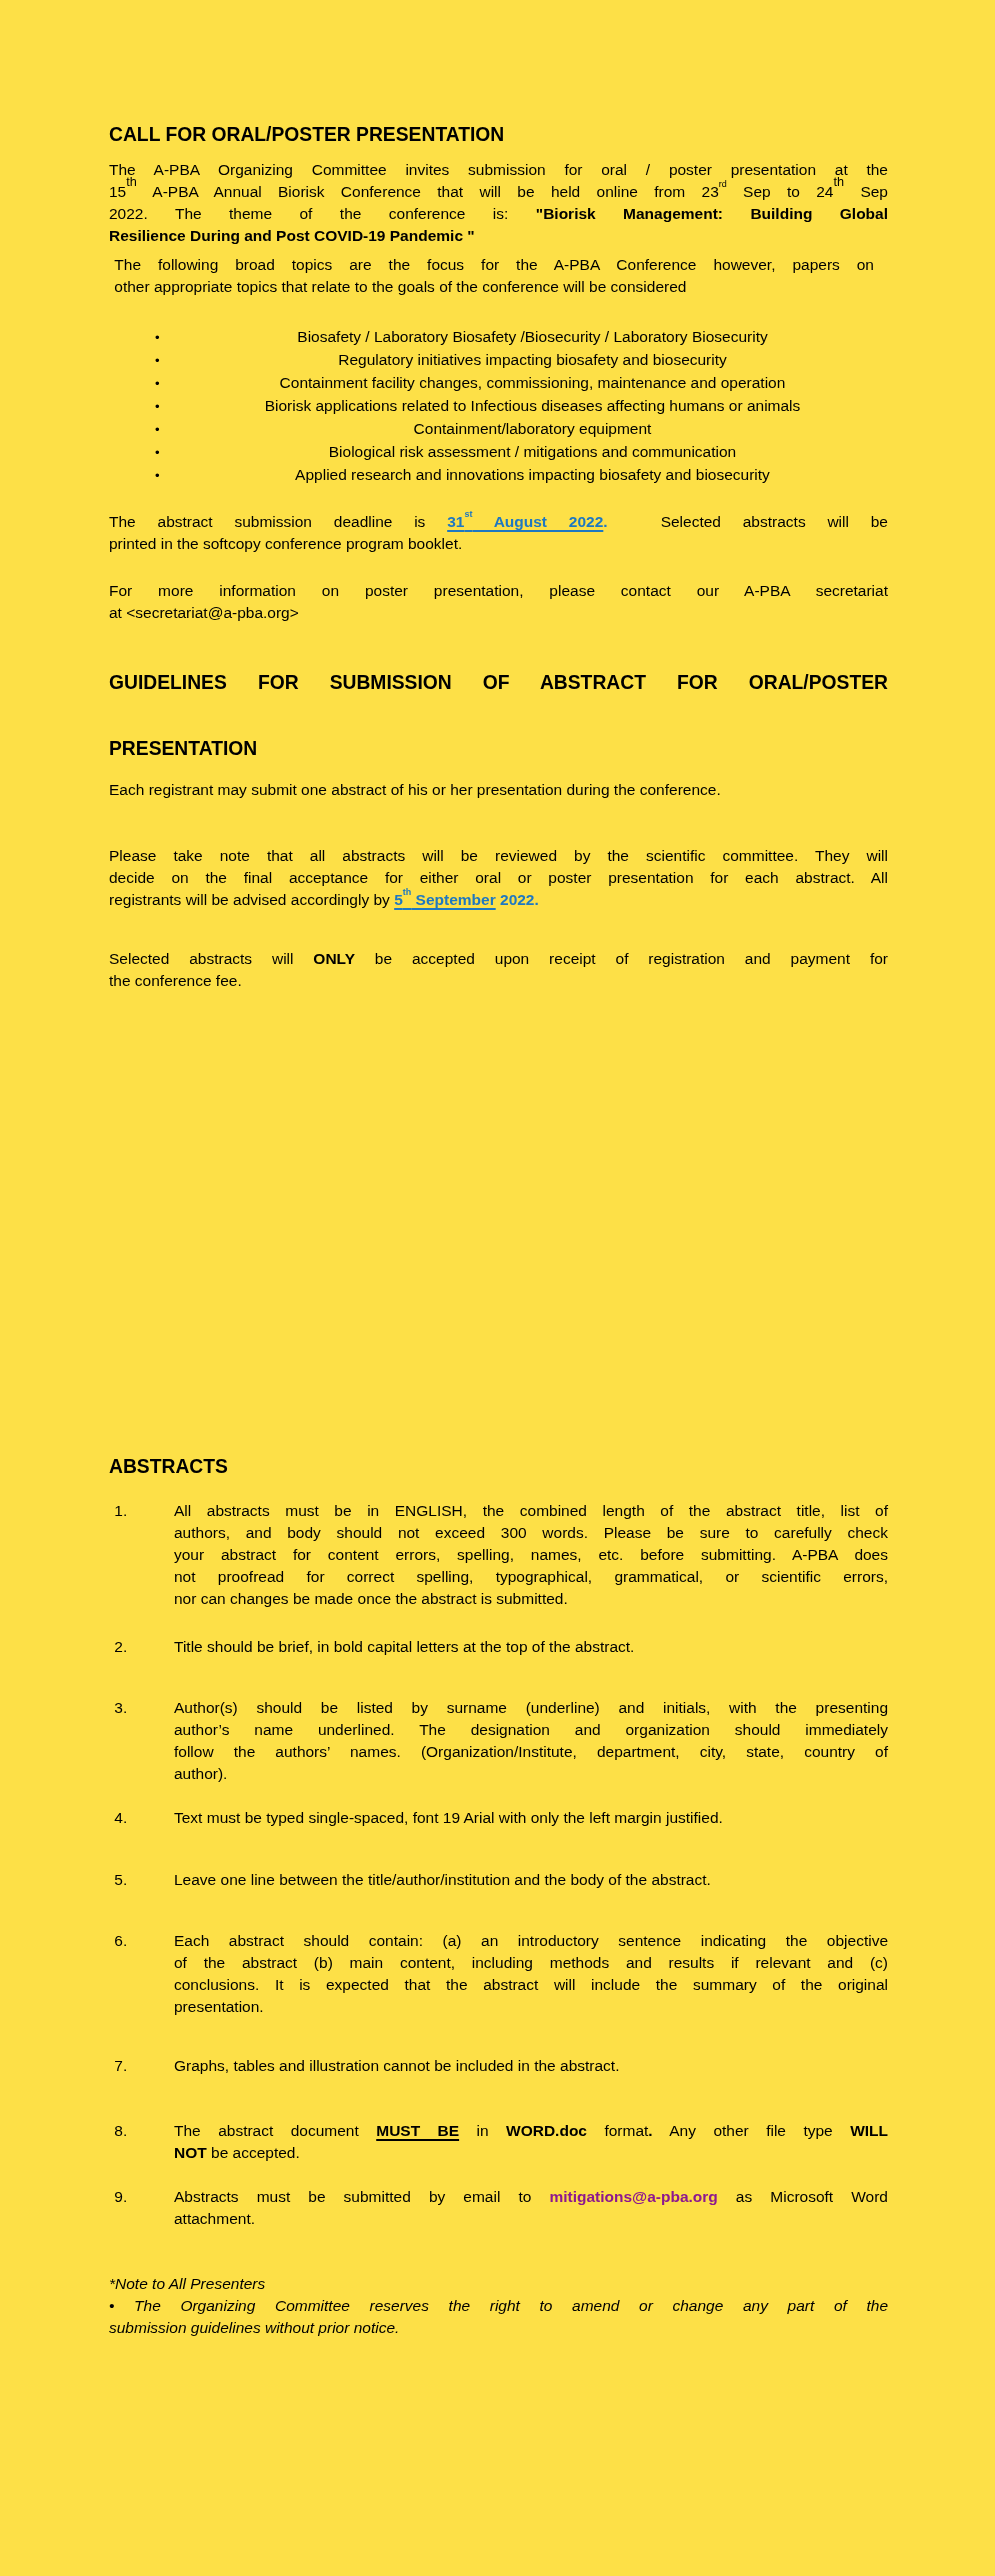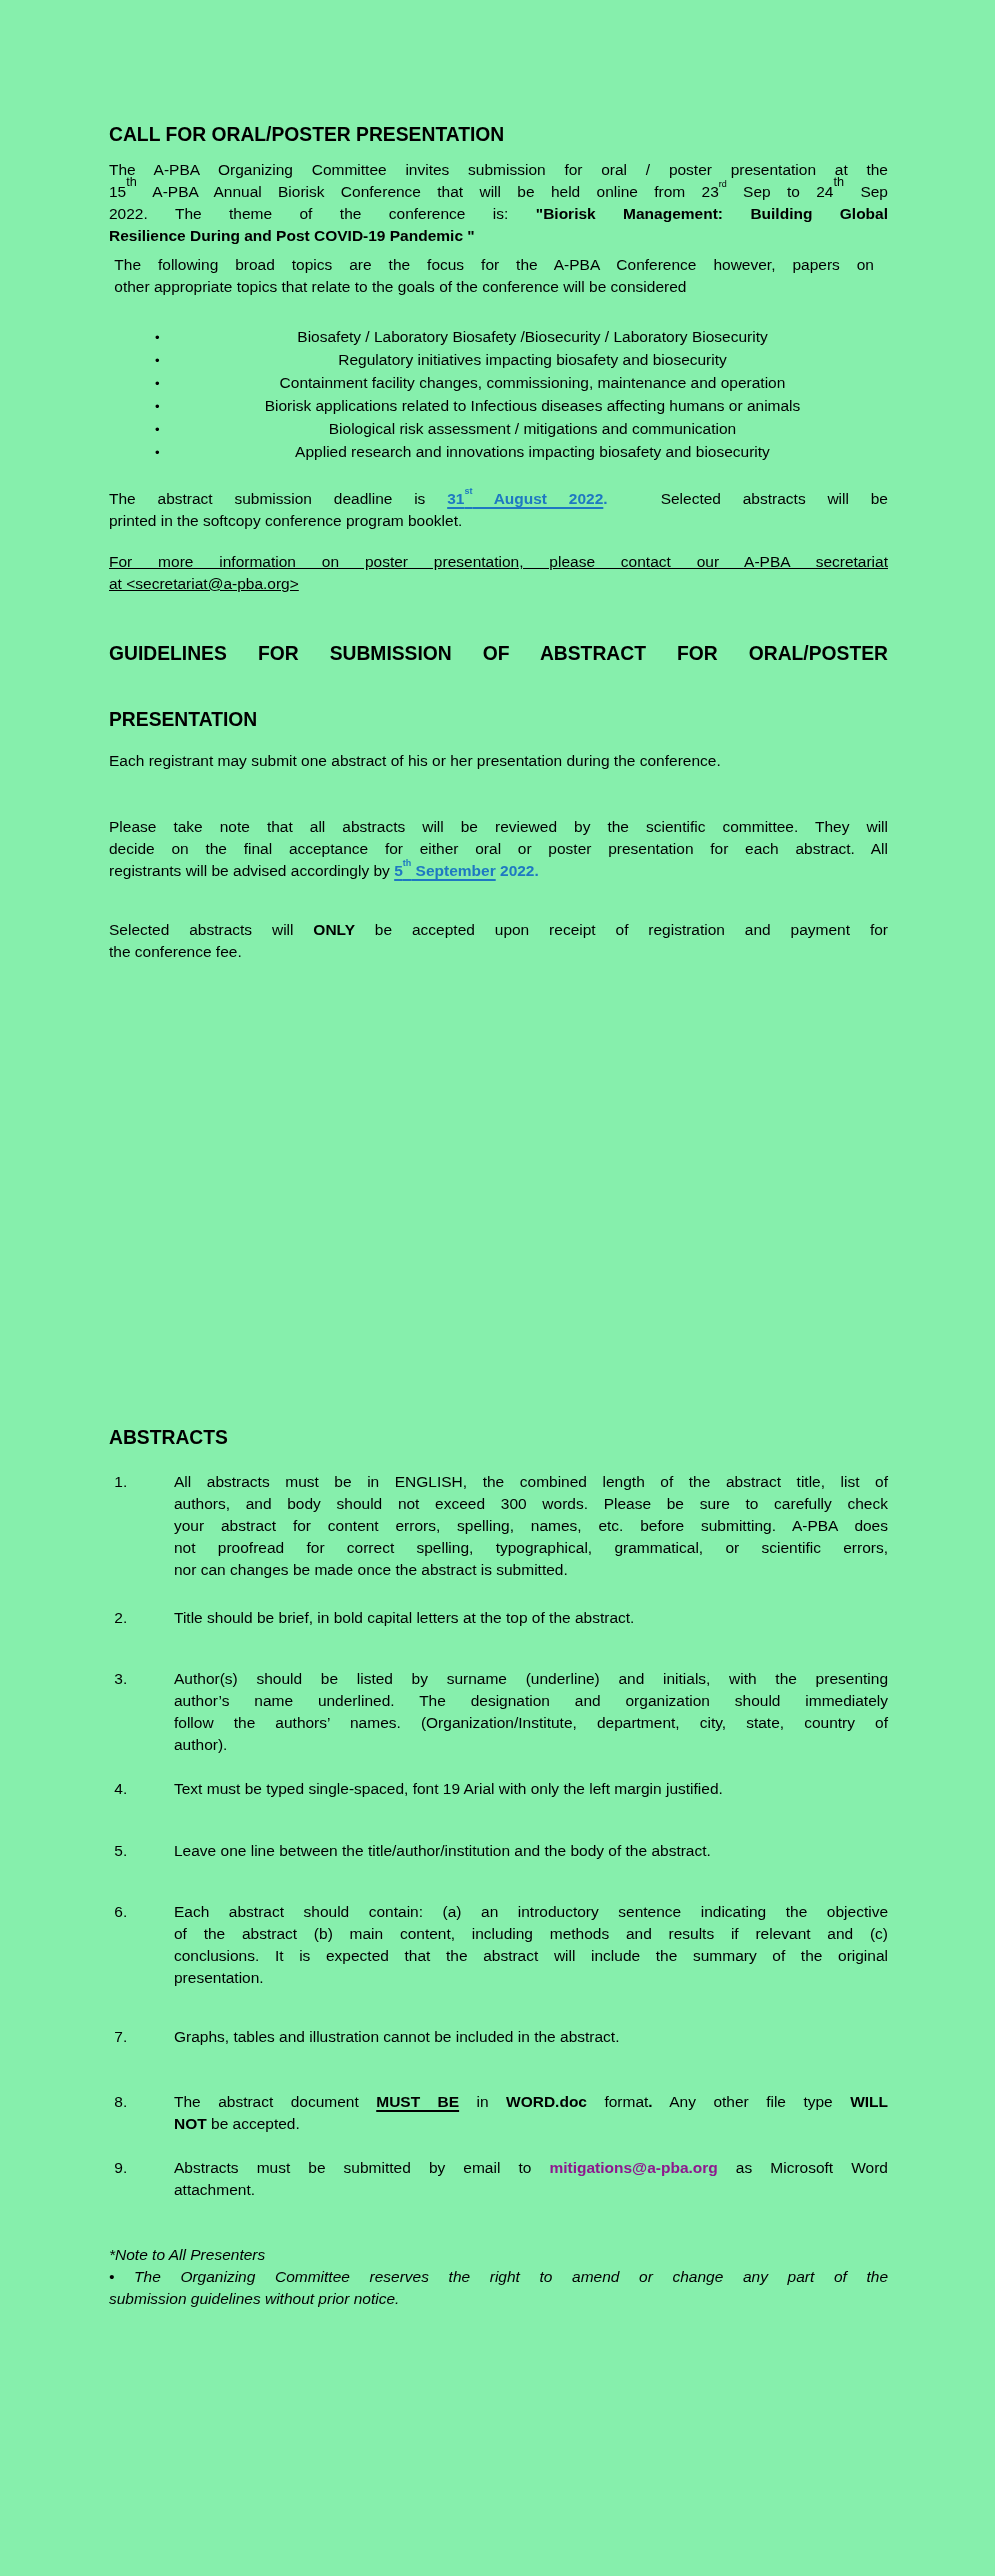--- a/index.html
+++ b/index.html
@@ -1,21 +1,21 @@
 <!DOCTYPE html>
 <html style="font-size:9.4px"><head>
 <meta charset="utf-8">
 <style>
   html,body{margin:0;padding:0;background:#ffffff;}
   body{
     width:995px;height:2576px;overflow:hidden;
     font-family:"Liberation Sans","DejaVu Sans",sans-serif;
     color:#000;
   }
-  .page{position:relative;width:995px;height:2576px;background:#86efac;}
+  .page{position:relative;width:995px;height:2576px;background:#fde047;}
   .content{position:absolute;left:109px;top:0;width:779px;padding-top:123px;}
 
   
   .hd{font-size:19.3px;font-weight:700;line-height:23.4px;text-align:left;}
   .hd .ln{font-size:19.3px;line-height:23.4px;margin-top:43px;}
 
   
   .ln{display:block;font-size:15.5px;line-height:22px;text-align:justify;text-justify:inter-word;}
   .jall{text-align-last:justify;}
   .b{font-weight:700;}
@@ -40,21 +40,21 @@
   .bullet .txt{text-align:center;}
 
   
   .item{display:grid;grid-template-columns:65px 1fr;}
   .item .num{font-size:15.5px;line-height:22px;padding-left:5.3px;}
 
   
   #p1{margin-top:13px;}
   #p2{margin-top:7px;margin-left:5.3px;margin-right:14px;}
   #p3{margin-top:24px;}
-  #p4{margin-top:19px;text-decoration:underline;}
+  #p4{margin-top:25px;}
   #h2{margin-top:47px;}
   #p5{margin-top:18px;}
   #p6{margin-top:44px;}
   #p7{margin-top:37px;}
   #h3{margin-top:463px;}
   #i1{margin-top:21.7px;}
   #i2{margin-top:26px;}
   #i3{margin-top:39px;}
   #i4{margin-top:22px;}
   #i5{margin-top:40px;}
@@ -96,20 +96,24 @@
       <div class="bullet">
           <span class="mark"></span>
           <span class="ln txt">Containment facility changes, commissioning, maintenance and operation</span>
         </div>
       <div class="bullet">
           <span class="mark"></span>
           <span class="ln txt">Biorisk applications related to Infectious diseases affecting humans or animals</span>
         </div>
       <div class="bullet">
           <span class="mark"></span>
+          <span class="ln txt">Containment/laboratory equipment</span>
+        </div>
+      <div class="bullet">
+          <span class="mark"></span>
           <span class="ln txt">Biological risk assessment / mitigations and communication</span>
         </div>
       <div class="bullet">
           <span class="mark"></span>
           <span class="ln txt">Applied research and innovations impacting biosafety and biosecurity</span>
         </div>
     </div>
 
     <div id="p3">
       <div class="ln jall"><span>The abstract submission deadline is </span><span class="blue"><span class="u"><span>31</span><sup class="ss">st</sup><span> August 2022</span></span><span>.</span></span><span class="tab"></span><span>Selected abstracts will be</span></div>

